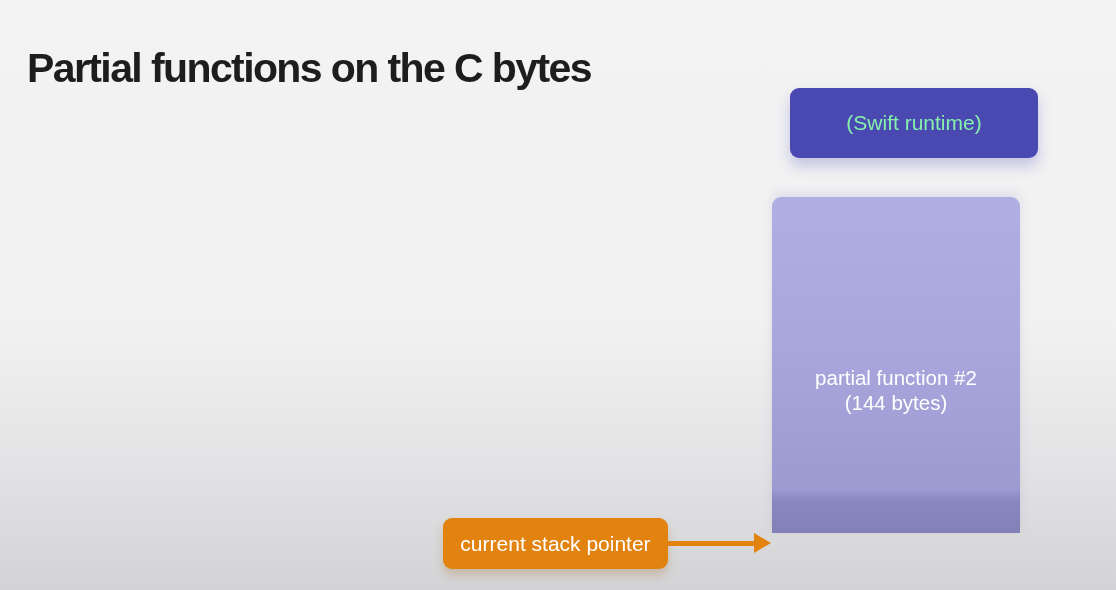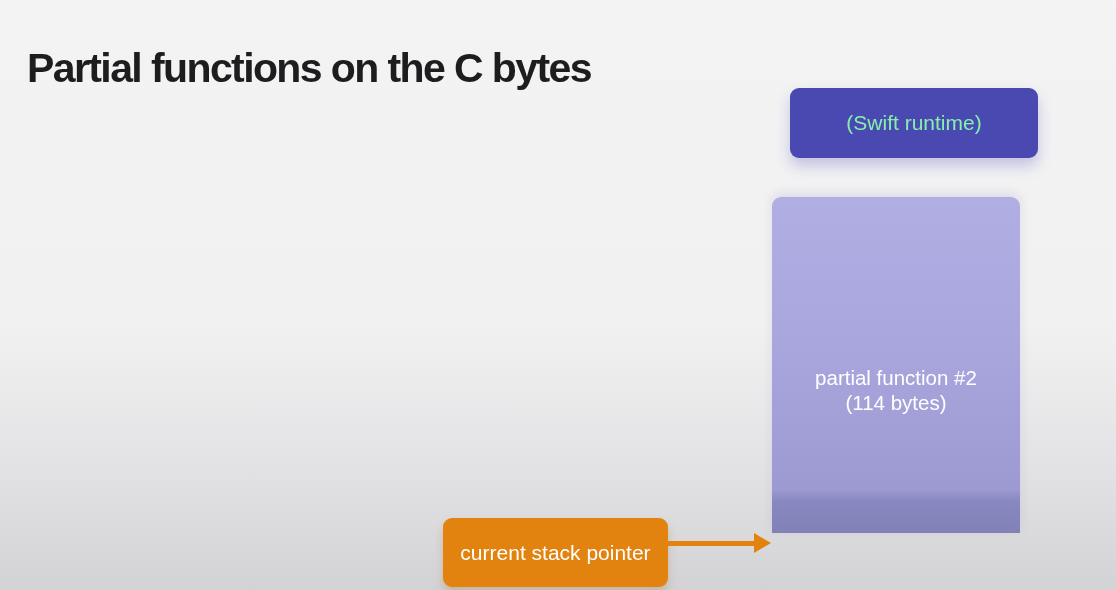--- a/index.html
+++ b/index.html
@@ -77,21 +77,21 @@
     font-size: 20.5px;
     line-height: 25px;
   }
 
   
   .pointer-box {
     position: absolute;
     left: 443px;
     top: 518px;
     width: 225px;
-    height: 69px;
+    height: 51px;
     background: var(--pointer-box, #e2820f);
     border-radius: 9px;
     display: flex;
     align-items: center;
     justify-content: center;
     color: #ffffff;
     font-size: 21px;
     box-shadow: 0 6px 10px rgba(160, 95, 15, 0.25);
   }
 
@@ -122,21 +122,21 @@
 
   <h1 class="slide-title">Partial functions on the C bytes</h1>
 
   <div class="runtime-box">
     <span>(Swift runtime)</span>
   </div>
 
   <div class="frame-box">
     <div class="frame-label">
       <div>partial function #2</div>
-      <div>(114 bytes)</div>
+      <div>(144 bytes)</div>
     </div>
   </div>
 
   <div class="pointer-box">
     <span>current stack pointer</span>
   </div>
 
   <div class="pointer-arrow-line"></div>
   <div class="pointer-arrow-head"></div>
 

